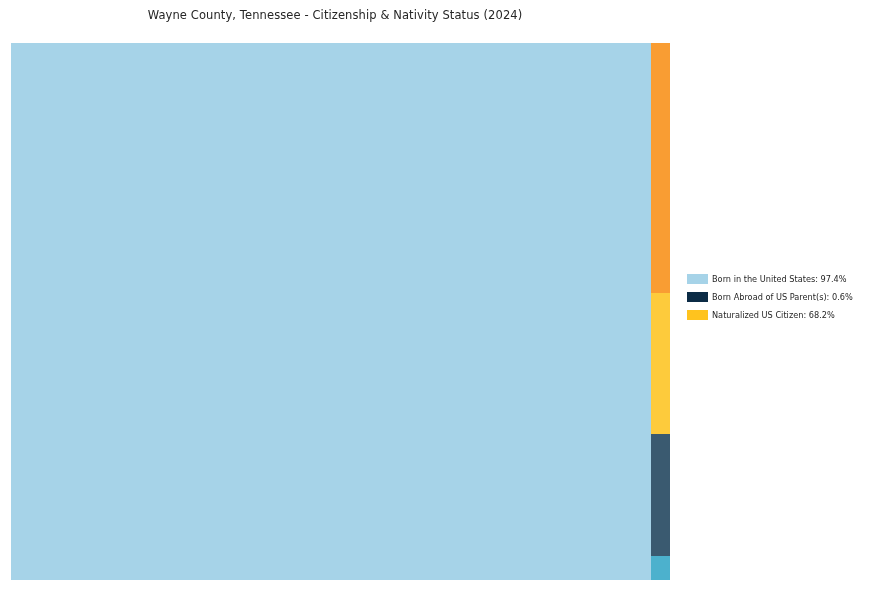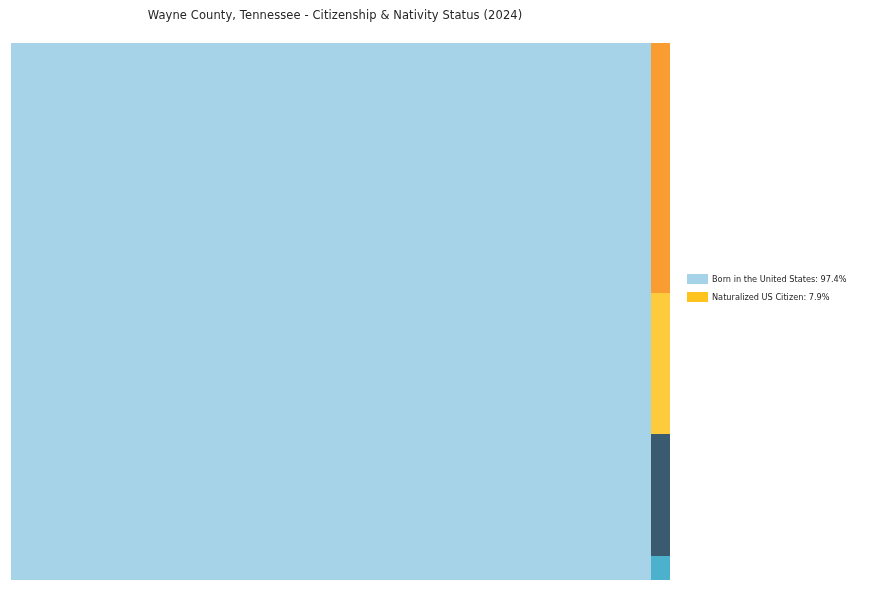--- a/index.html
+++ b/index.html
@@ -121,20 +121,24 @@
 </div>
 
 <div id="legend">
 
   <div class="legend-row">
     <span class="legend-swatch" style="background-color: rgb(166, 211, 232);"></span>
     <span class="legend-label">Born in the United States: 97.4%</span>
   </div>
 
 
+  <div class="legend-row">
+    <span class="legend-swatch" style="background-color: rgb(11, 43, 69);"></span>
+    <span class="legend-label">Born Abroad of US Parent(s): 0.6%</span>
+  </div>
 
   <div class="legend-row">
     <span class="legend-swatch" style="background-color: rgb(255, 195, 30);"></span>
-    <span class="legend-label">Naturalized US Citizen: 7.9%</span>
+    <span class="legend-label">Naturalized US Citizen: 68.2%</span>
   </div>
 
 
 </div>
 
 </body></html>

